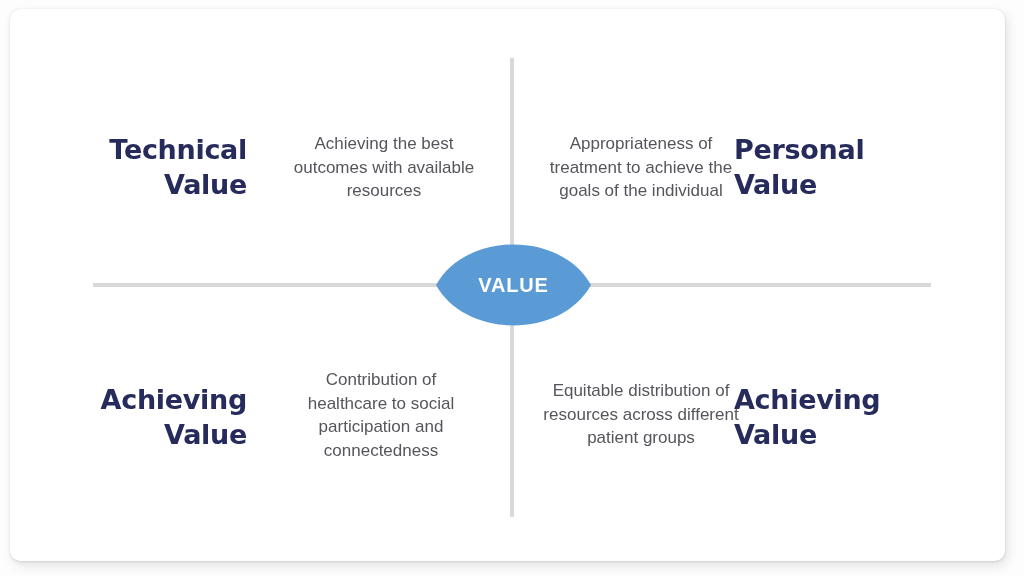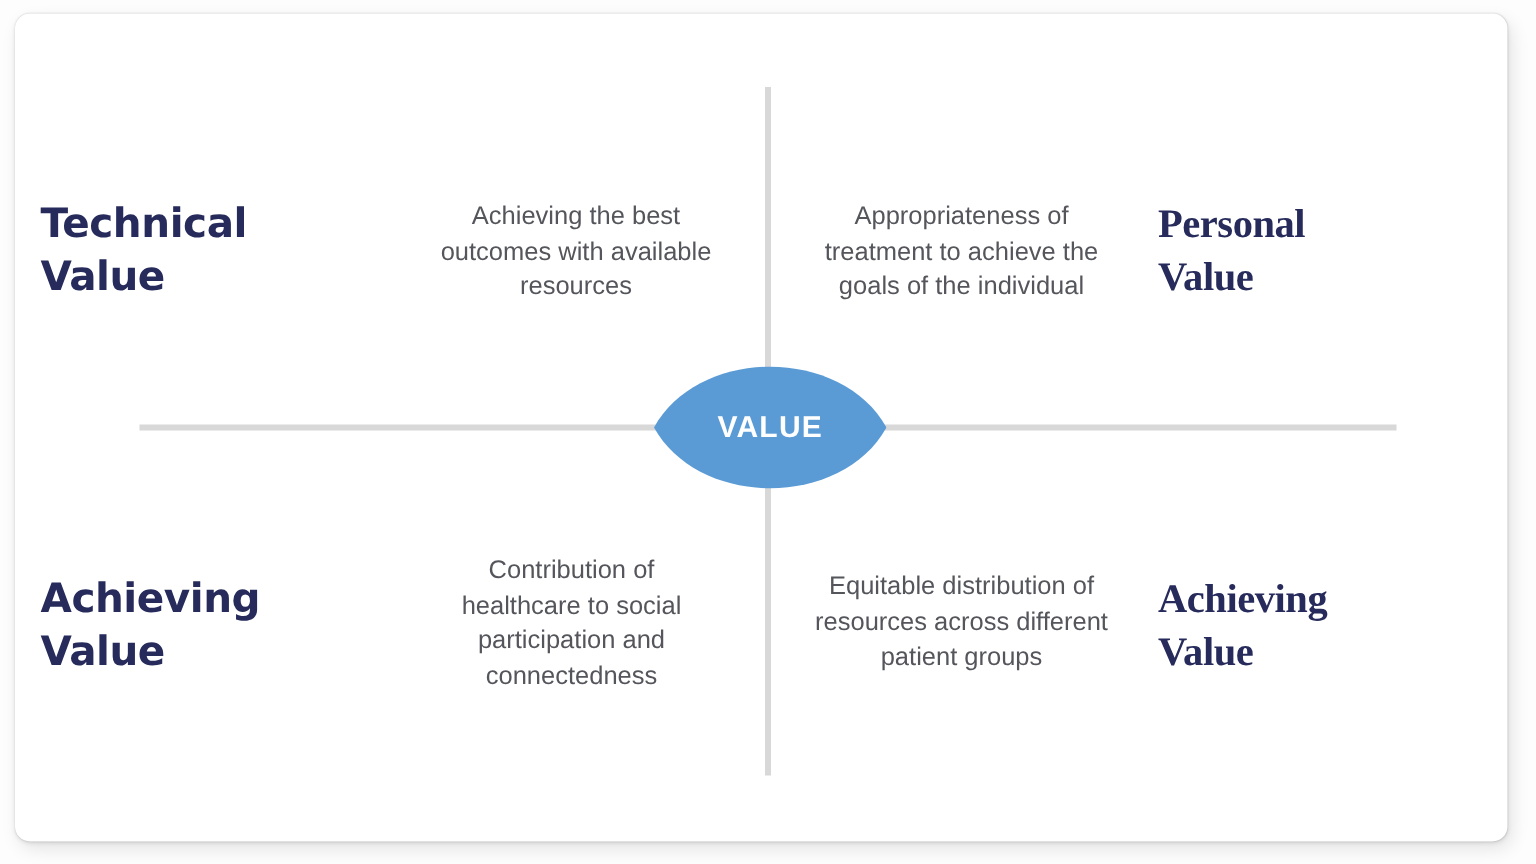--- a/index.html
+++ b/index.html
@@ -43,22 +43,22 @@
   .q-title {
     position: absolute;
     font-family: "DejaVu Sans", sans-serif;
     font-weight: bold;
     font-size: 27px;
     line-height: 35px;
     color: #262b5b;
     white-space: pre-line;
     letter-spacing: -0.3px;
   }
-  .q-title.align-right { left: 17px;  width: 220px; }
-  .q-title.align-left  { text-align: left;  left: 762px; width: 230px; font-family: Liberation Serif, serif; }
+  .q-title.align-right { text-align: right; left: 17px;  width: 220px; }
+  .q-title.align-left  { text-align: left;  left: 724px; width: 230px; }
   .q-title.row-top     { top: 123px; }
   .q-title.row-bottom  { top: 373px; }
 
   .q-desc {
     position: absolute;
     width: 260px;
     font-size: 17px;
     line-height: 23.5px;
     color: #55565c;
     text-align: center;

